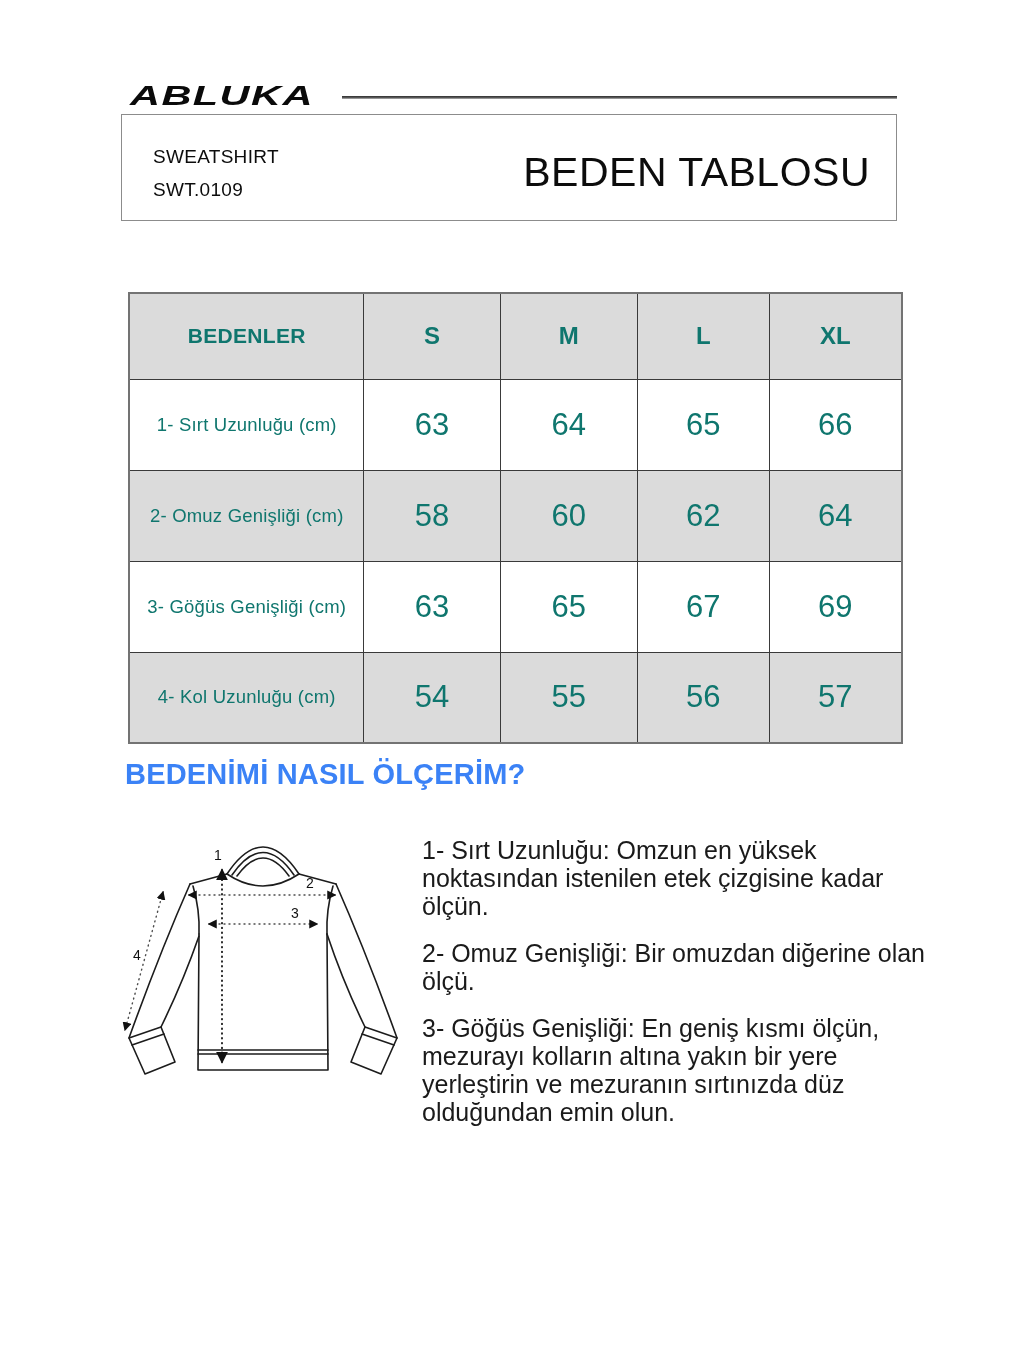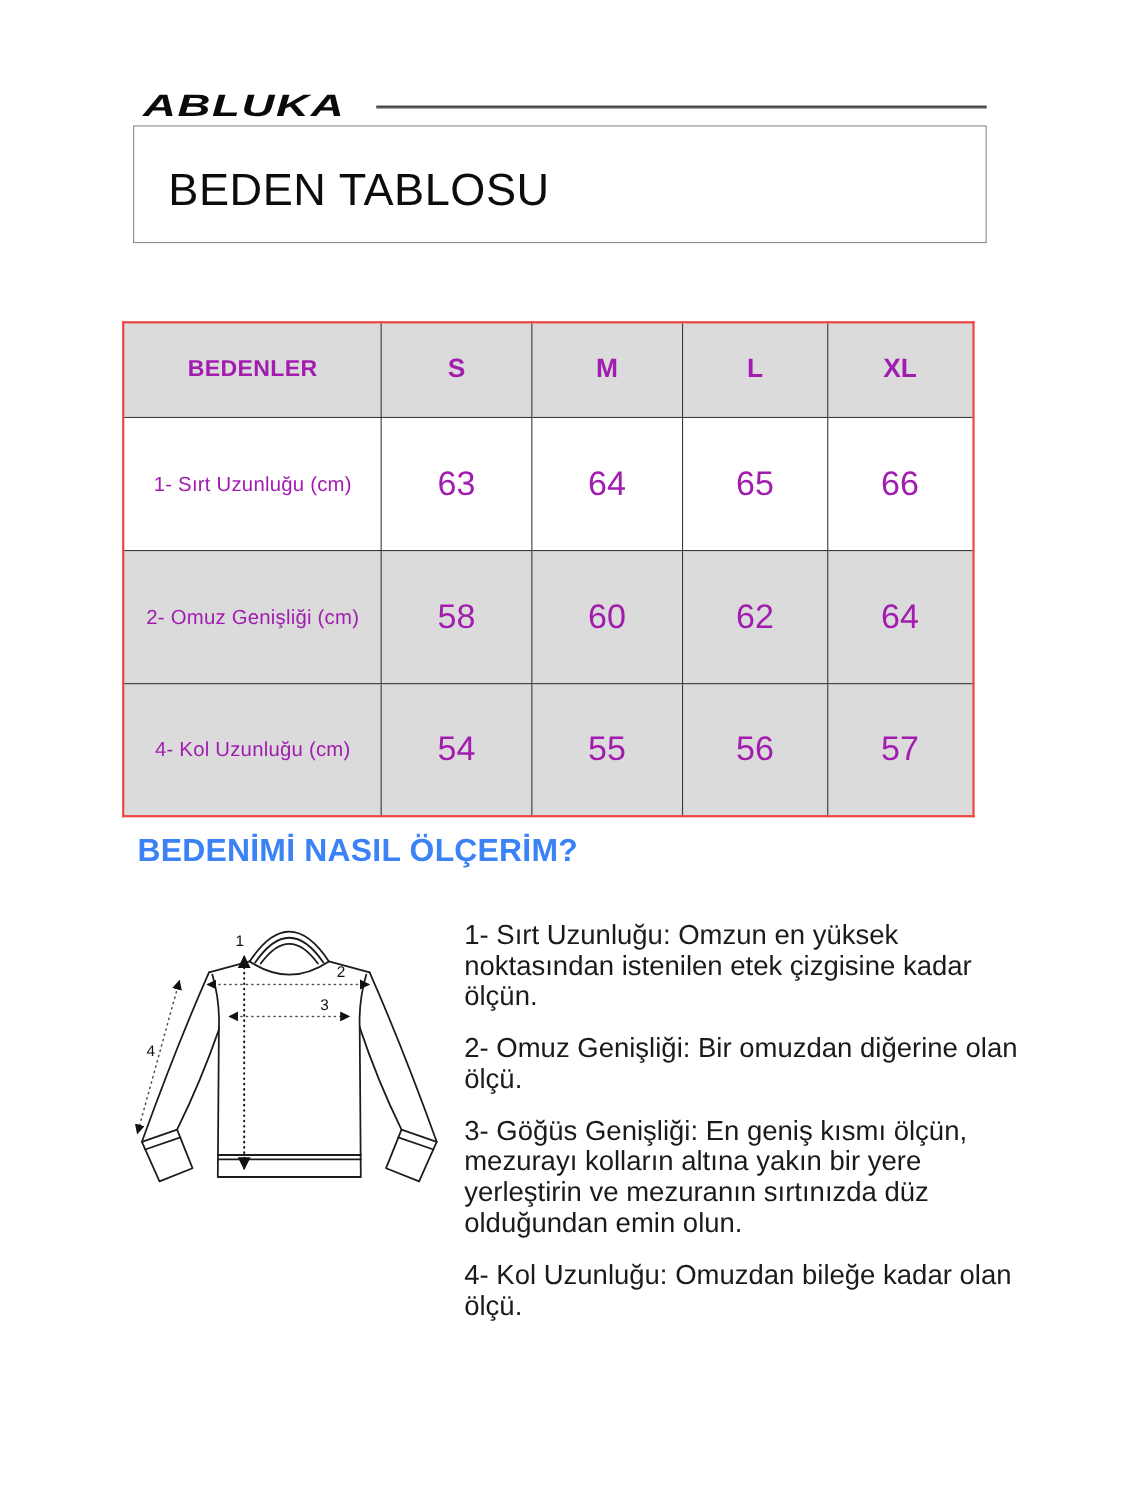--- a/index.html
+++ b/index.html
@@ -21,23 +21,23 @@
   .header-box {
     position:absolute; left:121px; top:114px; width:776px; height:107px; box-sizing:border-box;
     border:1px solid #8c8c8c; display:flex; align-items:center; justify-content:space-between;
     padding:10px 26px 0 31px; background:#fff;
   }
   .product-lines { font-size:19px; line-height:33px; letter-spacing:0.3px; color:#0c0c0c; }
   .table-title { font-size:41px; font-weight:400; letter-spacing:0.5px; color:#0c0c0c; }
 
   
   table.size-table {
-    position:absolute; left:111px; top:292px; width:775px; height:451px;
-    border-collapse:collapse; table-layout:fixed; text-align:center; color:#a21caf;
-    border:2px solid #ef4444;
+    position:absolute; left:128px; top:292px; width:775px; height:451px;
+    border-collapse:collapse; table-layout:fixed; text-align:center; color:#0f766e;
+    border:2px solid #737373;
   }
   .size-table th, .size-table td { border:1px solid #3a3a3a; vertical-align:middle; background:#ffffff; }
   .size-table thead tr { height:86px; }
   .size-table tbody tr { height:91px; }
   .size-table thead th { background:#dbdbdb; font-weight:700; }
   .size-table thead th.lbl { font-size:21px; letter-spacing:0.3px; }
   .size-table thead th.sz  { font-size:24px; }
   .size-table tbody th { font-weight:400; font-size:18.5px; letter-spacing:0.2px; }
   .size-table tbody td { font-size:31px; font-weight:400; }
   .size-table tr.gray th, .size-table tr.gray td { background:#dbdbdb; }
@@ -57,20 +57,24 @@
 <body>
 
 <div class="page">
 
   <div class="brand-row">
     <span class="logo">ABLUKA</span>
     <span class="rule"></span>
   </div>
 
   <div class="header-box">
+    <div class="product-lines">
+      <div>SWEATSHIRT</div>
+      <div>SWT.0109</div>
+    </div>
     <div class="table-title">BEDEN TABLOSU</div>
   </div>
 
   <table class="size-table">
     <colgroup>
       <col style="width:30.4%">
         <col style="width:17.6%">
         <col style="width:17.8%">
         <col style="width:17.0%">
         <col style="width:17.2%">
@@ -91,20 +95,27 @@
         <td>64</td>
         <td>65</td>
         <td>66</td>
       </tr>
       <tr class="gray">
         <th>2- Omuz Genişliği (cm)</th>
         <td>58</td>
         <td>60</td>
         <td>62</td>
         <td>64</td>
+      </tr>
+      <tr>
+        <th>3- Göğüs Genişliği (cm)</th>
+        <td>63</td>
+        <td>65</td>
+        <td>67</td>
+        <td>69</td>
       </tr>
       <tr class="gray">
         <th>4- Kol Uzunluğu (cm)</th>
         <td>54</td>
         <td>55</td>
         <td>56</td>
         <td>57</td>
       </tr>
     </tbody>
   </table>
@@ -152,16 +163,15 @@
       <text class="dim-num" x="205" y="66" text-anchor="middle">2</text>
       <text class="dim-num" x="190" y="96" text-anchor="middle">3</text>
       <text class="dim-num" x="32" y="138" text-anchor="middle">4</text>
     </svg>
   </div>
 
   <div class="instructions">
     <p>1- Sırt Uzunluğu: Omzun en yüksek noktasından istenilen etek çizgisine kadar ölçün.</p>
     <p>2- Omuz Genişliği: Bir omuzdan diğerine olan ölçü.</p>
     <p>3- Göğüs Genişliği: En geniş kısmı ölçün, mezurayı kolların altına yakın bir yere yerleştirin ve mezuranın sırtınızda düz olduğundan emin olun.</p>
-    <p>4- Kol Uzunluğu: Omuzdan bileğe kadar olan ölçü.</p>
   </div>
 
 </div>
 
 </body></html>

